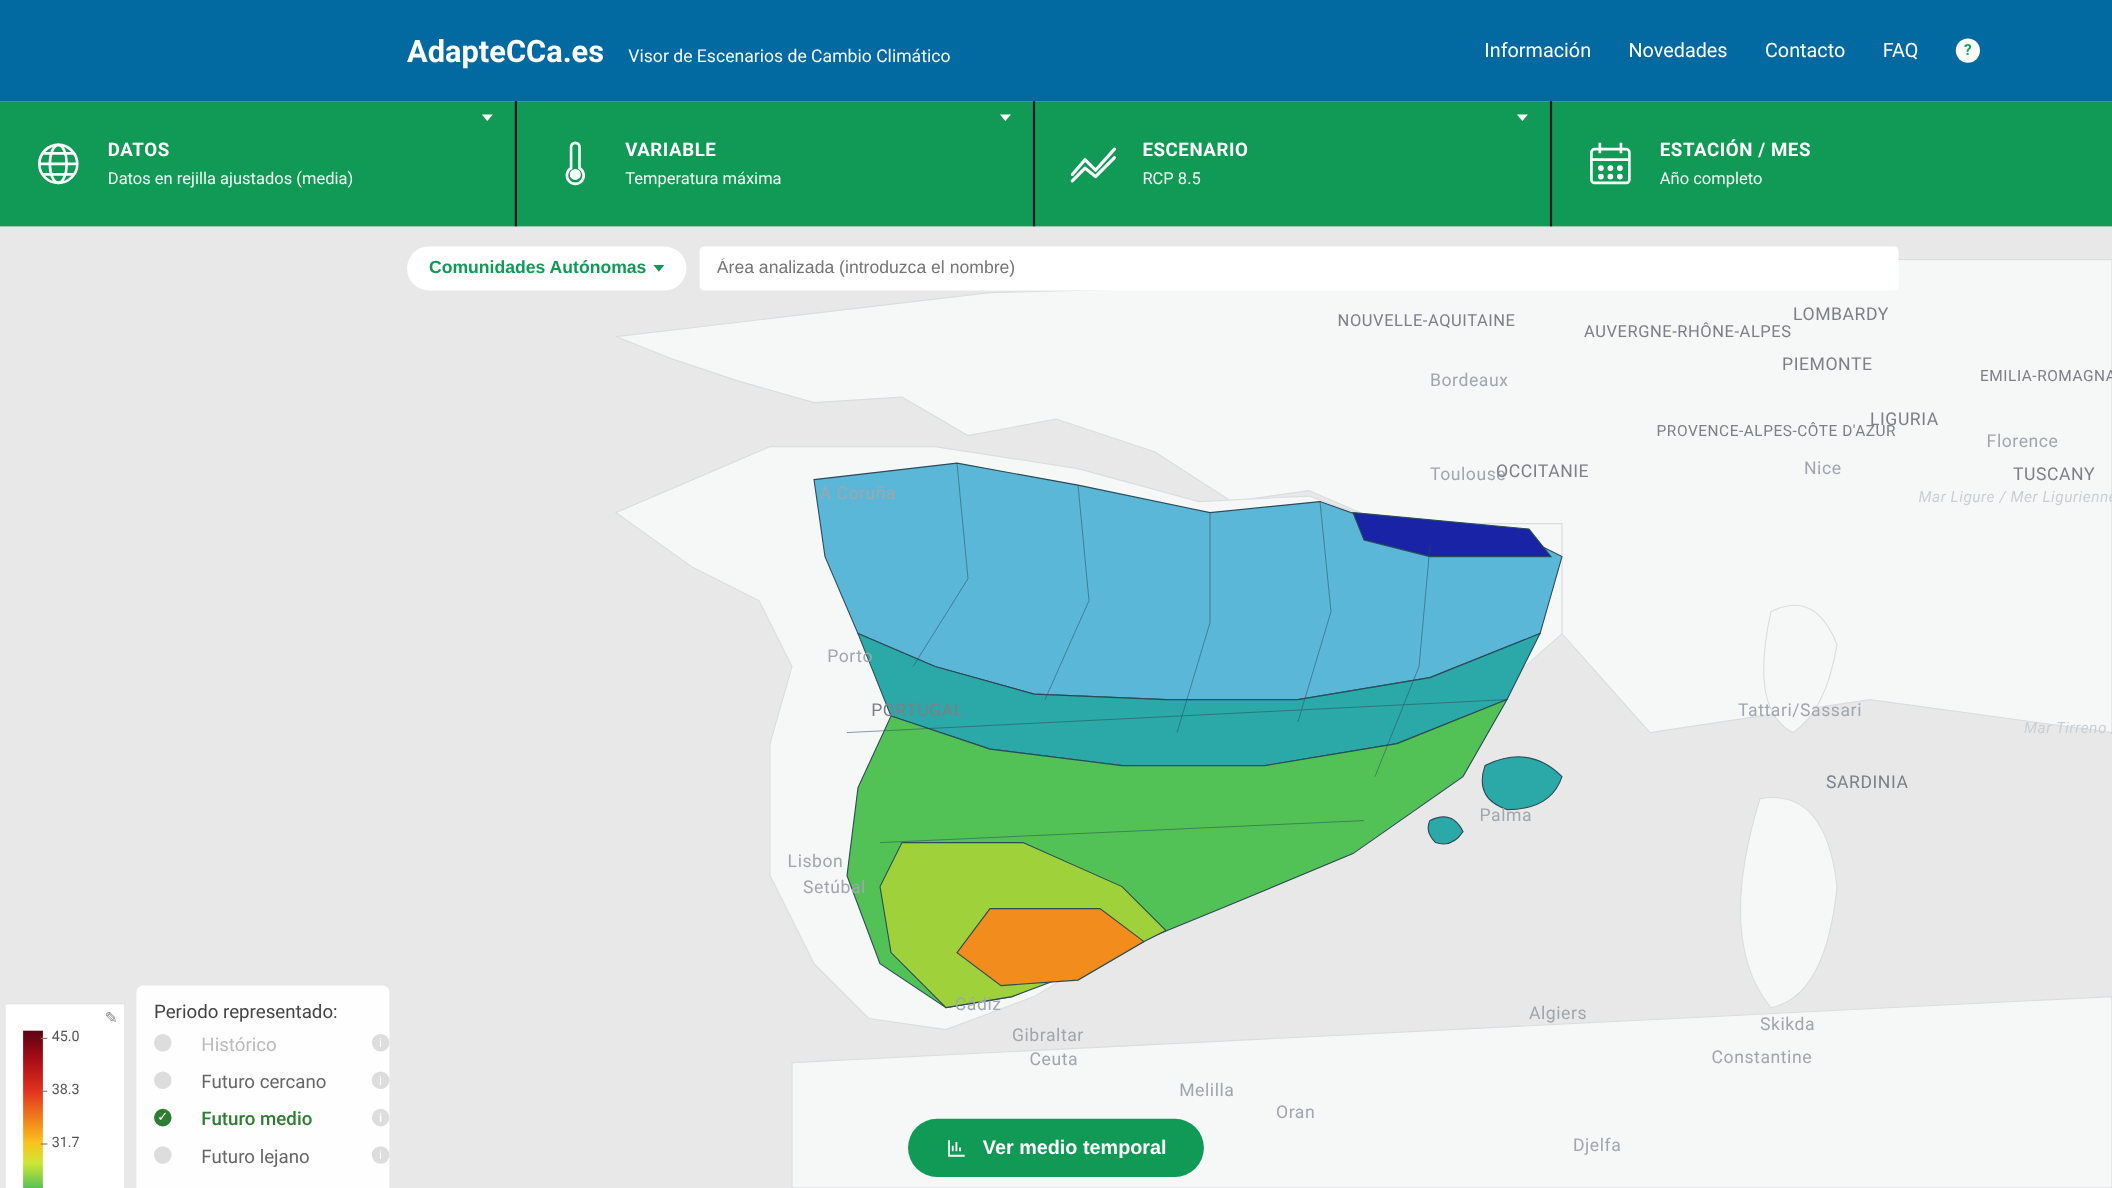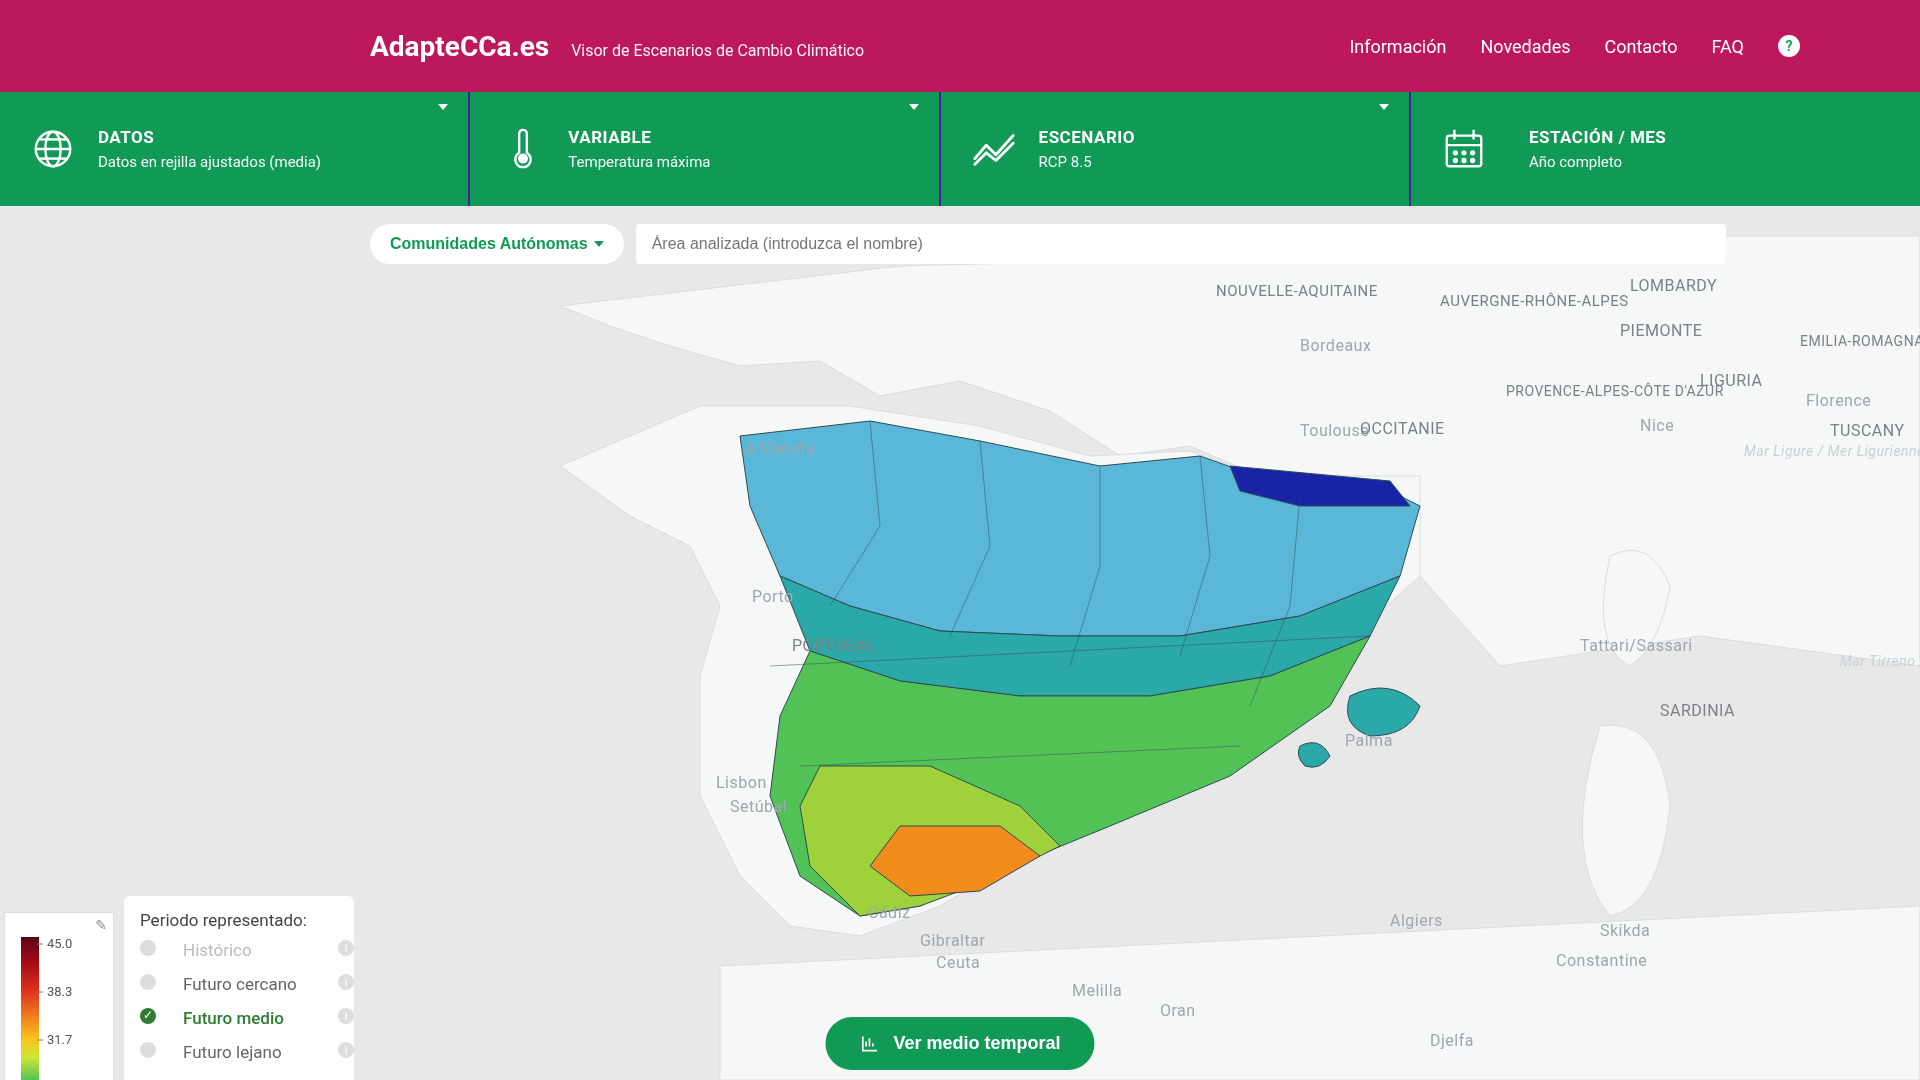--- a/index.html
+++ b/index.html
@@ -1,30 +1,30 @@
 <!DOCTYPE html>
 <html><head>
 <meta charset="utf-8">
 <style>
   * { margin: 0; padding: 0; box-sizing: border-box; }
   body { font-family: -apple-system, BlinkMacSystemFont, "Segoe UI", Roboto, Helvetica, Arial, sans-serif; background: #e8e8e8; width: 1920px; height: 1080px; overflow: hidden; position: relative; }
 
   
-  .header { background: #be185d; height: 92px; display: flex; align-items: center; padding: 0 120px 0 370px; justify-content: space-between; }
+  .header { background: #0369a1; height: 92px; display: flex; align-items: center; padding: 0 120px 0 370px; justify-content: space-between; }
   .brand { display: flex; align-items: baseline; gap: 22px; color: #fff; }
   .brand-name { font-size: 28px; font-weight: 700; }
   .brand-sub { font-size: 16px; opacity: 0.95; }
   .nav { display: flex; align-items: center; gap: 34px; color: #fff; font-size: 18px; }
   .nav a { color: #fff; text-decoration: none; cursor: pointer; }
   .help-icon { width: 22px; height: 22px; border-radius: 50%; background: #fff; color: #13a75d; font-weight: bold; display: inline-flex; align-items: center; justify-content: center; font-size: 14px; }
 
   
   .filters { background: #119a55; height: 114px; display: flex; }
-  .filter { flex: 1; display: flex; align-items: center; padding: 0 30px; position: relative; color: #fff; border-right: 2px solid #4c1d95; }
-  .filter:last-child { border-right: none; flex: 1.1; gap: 20px; }
+  .filter { flex: 1; display: flex; align-items: center; padding: 0 30px; position: relative; color: #fff; border-right: 2px solid #0f172a; }
+  .filter:last-child { border-right: none; flex: 1.1; }
   .filter-icon { width: 46px; height: 46px; margin-right: 22px; flex-shrink: 0; display: flex; align-items: center; justify-content: center; }
   .filter-text { display: flex; flex-direction: column; gap: 6px; }
   .filter-title { font-size: 17px; font-weight: 700; letter-spacing: 0.5px; }
   .filter-sub { font-size: 15px; opacity: 0.95; }
   .filter-caret { position: absolute; top: 12px; right: 20px; }
 
   
   .search-row { position: absolute; top: 224px; left: 370px; display: flex; gap: 12px; z-index: 30; }
   .region-btn { background: #fff; border: none; border-radius: 20px; padding: 10px 20px; color: #119a55; font-weight: 600; font-size: 16px; display: inline-flex; align-items: center; gap: 6px; cursor: pointer; }
   .area-input { width: 1090px; height: 40px; border: none; border-radius: 4px; padding: 0 16px; font-size: 16px; color: #555; }

